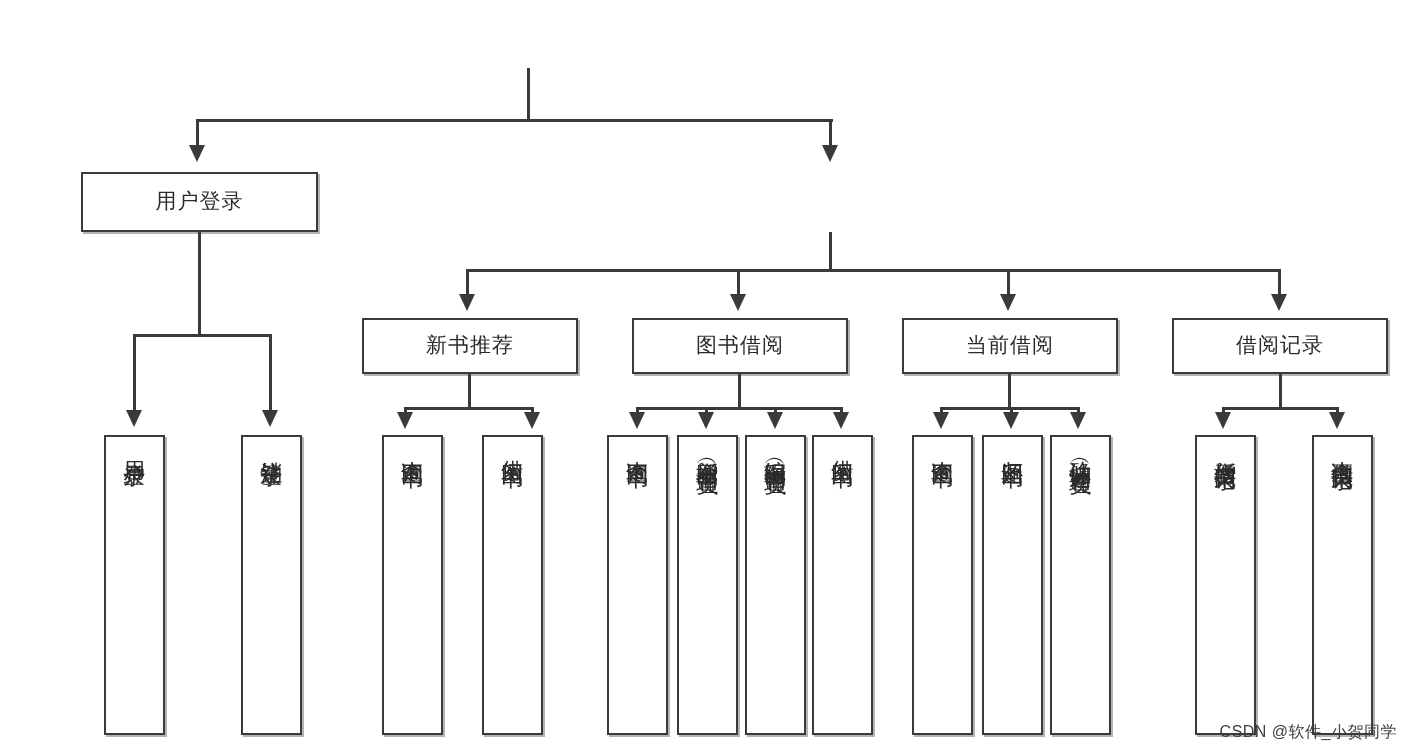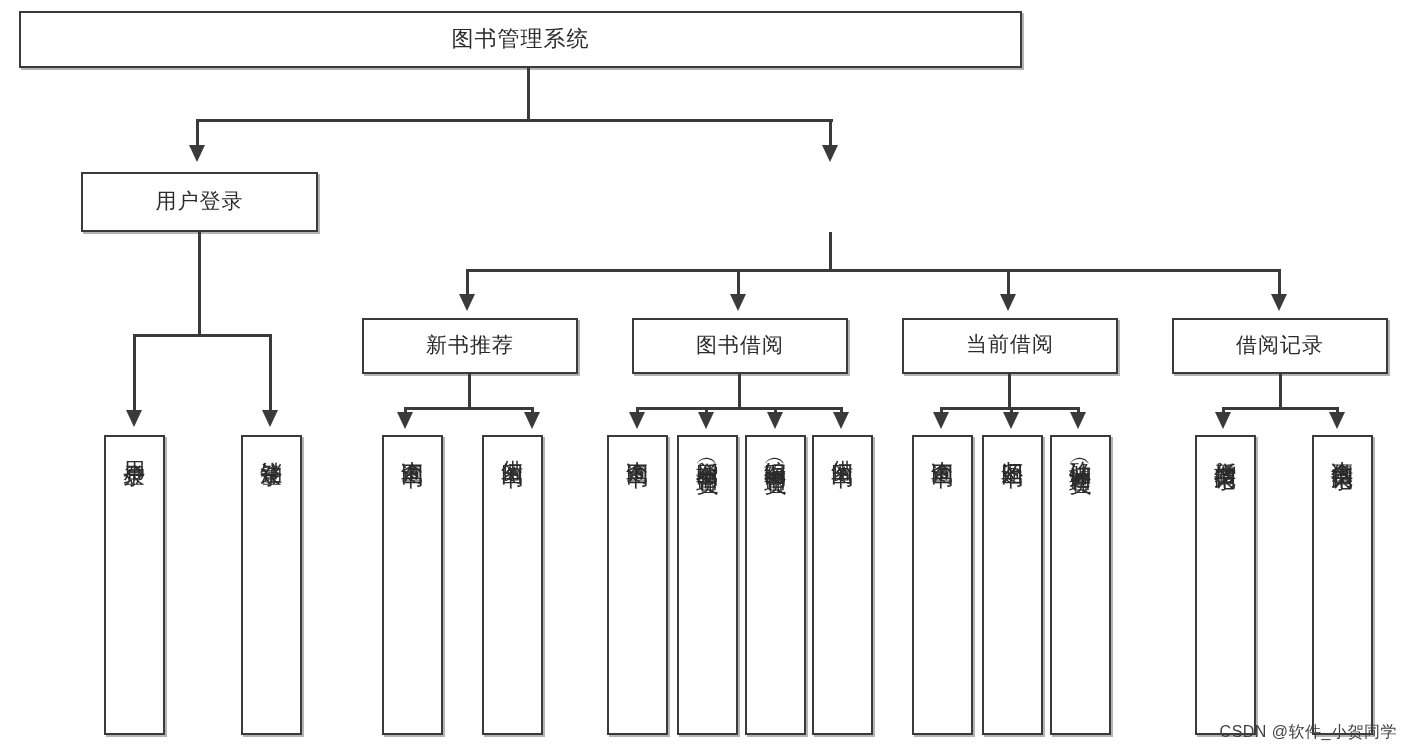--- a/index.html
+++ b/index.html
@@ -76,23 +76,20 @@
     letter-spacing:0.5px;
     white-space:nowrap;
     font-family:Liberation Sans, sans-serif;
   }
 </style>
 </head>
 <body>
 
 <div id="canvas">
 
-  <div class="node root" style="left:19px;top:11px;width:1003px;height:57px;">
-    <span class="lbl">图书管理系统</span>
-  </div>
 
   <div class="vline" style="left:527px;top:68px;width:3px;height:51px;"></div>
 
   <div class="hline" style="left:196px;top:119px;width:637px;height:3px;"></div>
 
   <div class="vline" style="left:196px;top:119px;width:3px;height:26px;"></div>
   <div class="arrow" style="left:189px;top:145px;"></div>
   <div class="vline" style="left:829px;top:119px;width:3px;height:26px;"></div>
   <div class="arrow" style="left:822px;top:145px;"></div>
 
@@ -126,21 +123,21 @@
   <div class="arrow" style="left:1000px;top:294px;"></div>
   <div class="vline" style="left:1278px;top:269px;width:3px;height:25px;"></div>
   <div class="arrow" style="left:1271px;top:294px;"></div>
 
   <div class="node lvl2" style="left:362px;top:318px;width:216px;height:56px;">
     <span class="lbl">新书推荐</span>
   </div>
   <div class="node lvl2" style="left:632px;top:318px;width:216px;height:56px;align-items:center;">
     <span class="lbl">图书借阅</span>
   </div>
-  <div class="node lvl2" style="left:902px;top:318px;width:216px;height:56px;font-family:Liberation Mono, monospace;">
+  <div class="node lvl2" style="left:902px;top:318px;width:216px;height:56px;">
     <span class="lbl">当前借阅</span>
   </div>
   <div class="node lvl2" style="left:1172px;top:318px;width:216px;height:56px;">
     <span class="lbl">借阅记录</span>
   </div>
 
   <div class="vline" style="left:468px;top:374px;width:3px;height:33px;"></div>
   <div class="hline" style="left:404px;top:407px;width:130px;height:3px;"></div>
   <div class="vline" style="left:404px;top:407px;width:3px;height:10px;"></div>
   <div class="arrow" style="left:397px;top:412px;"></div>

